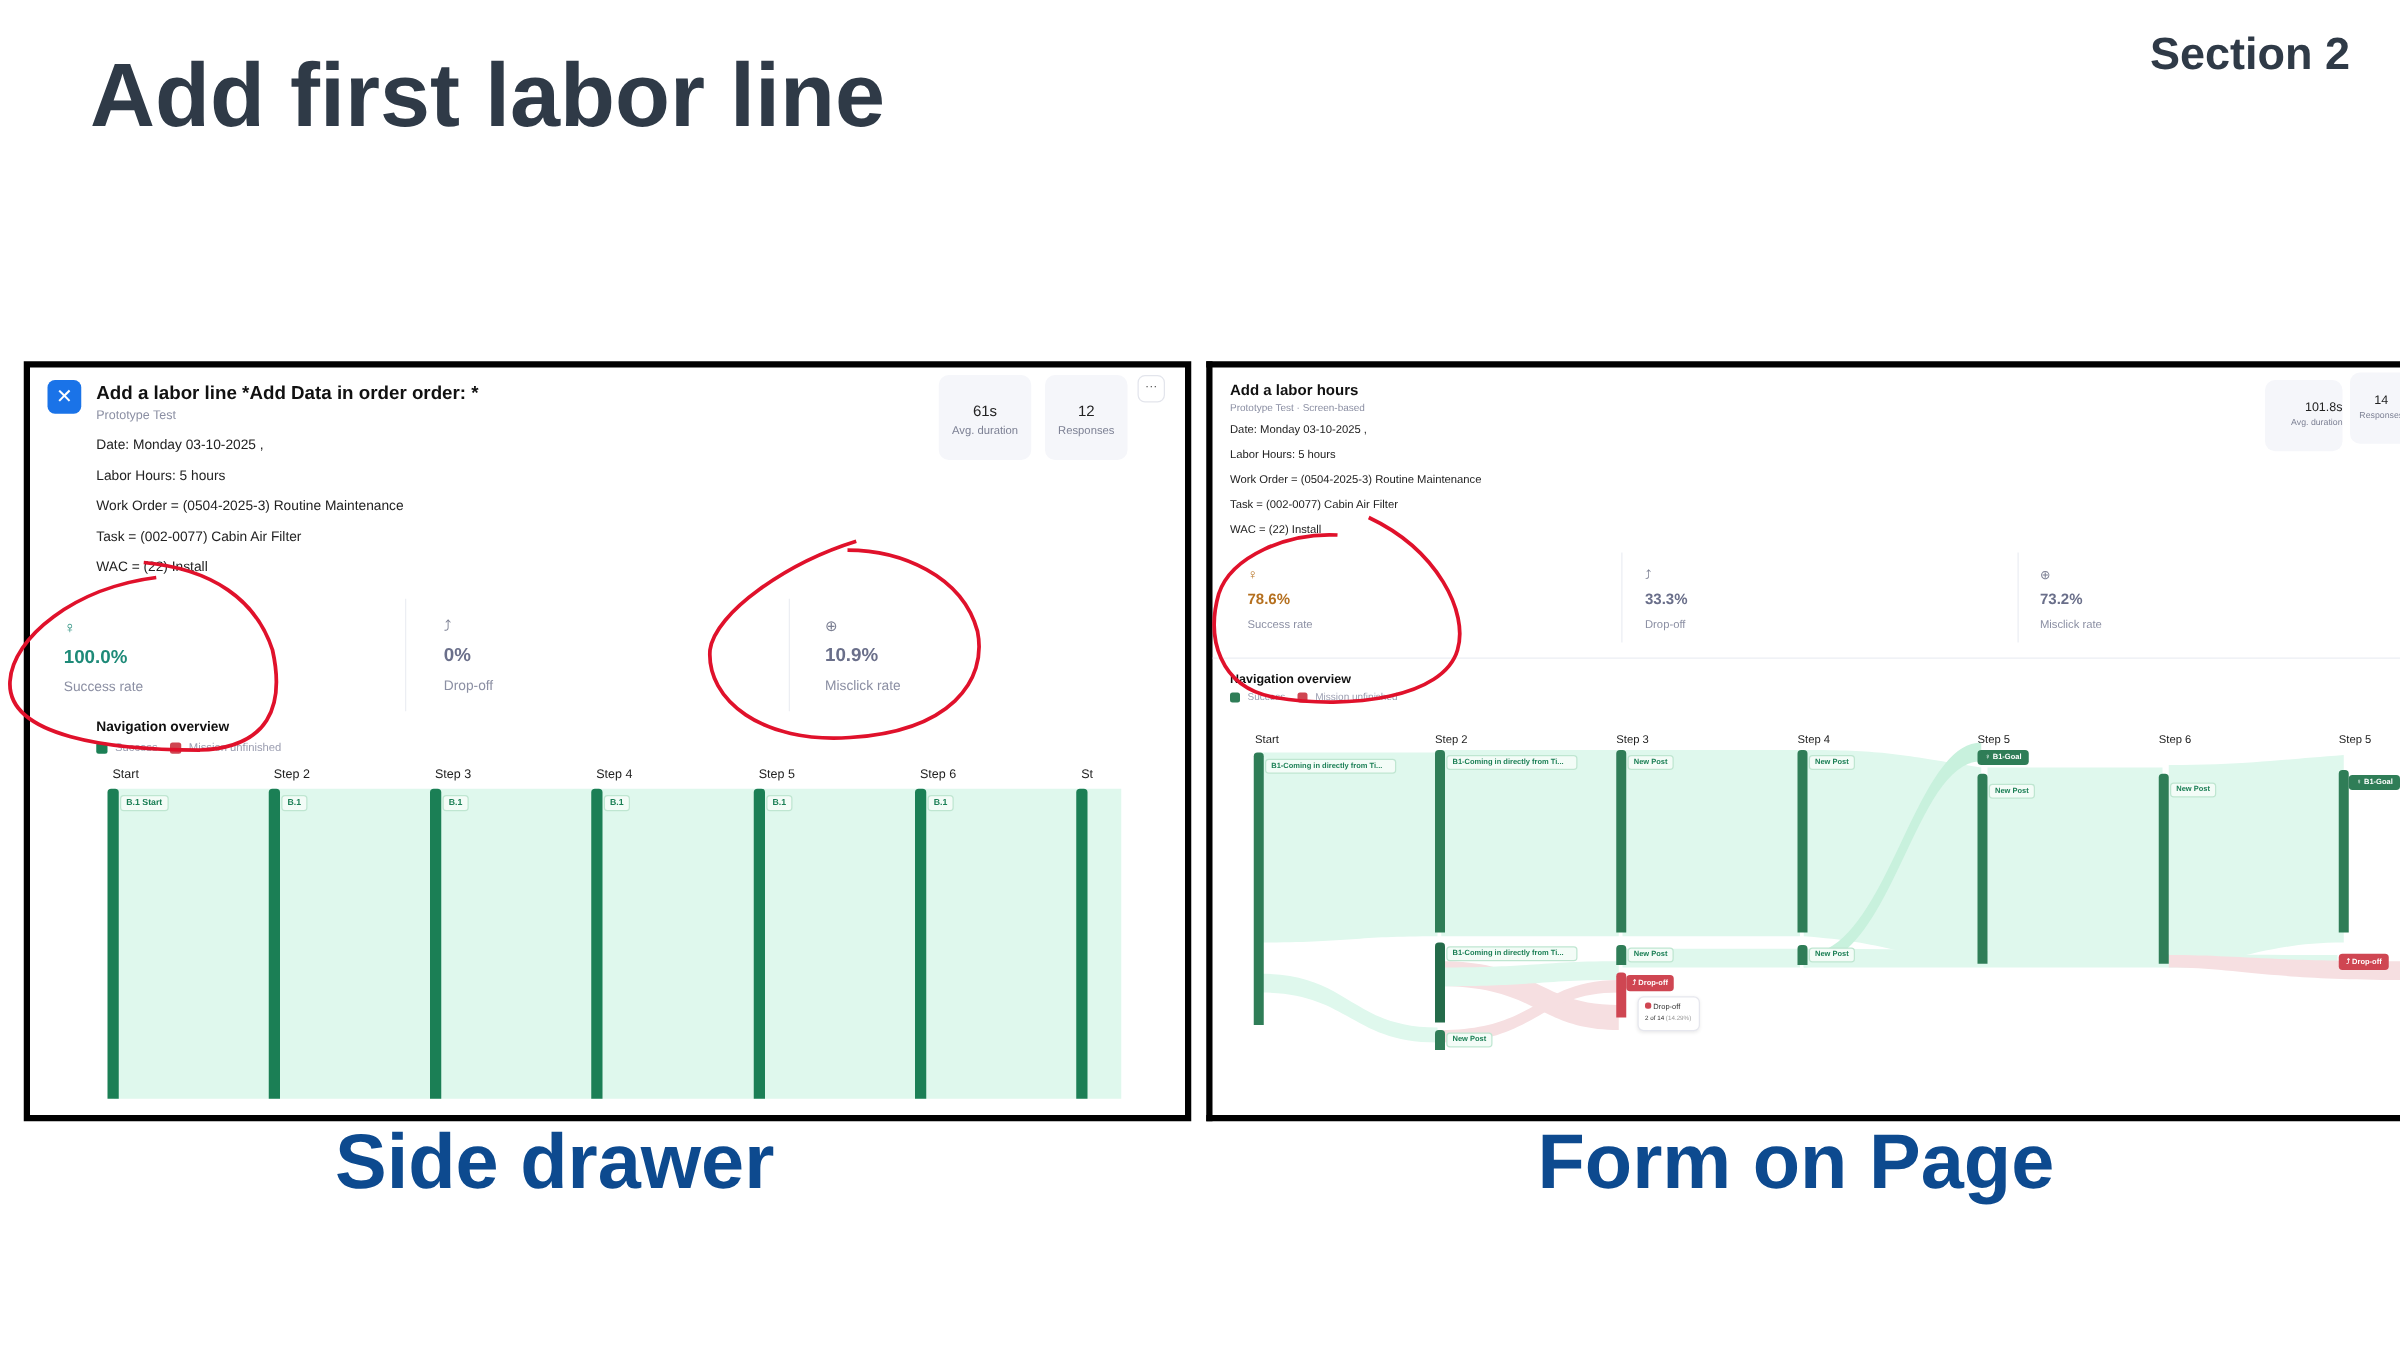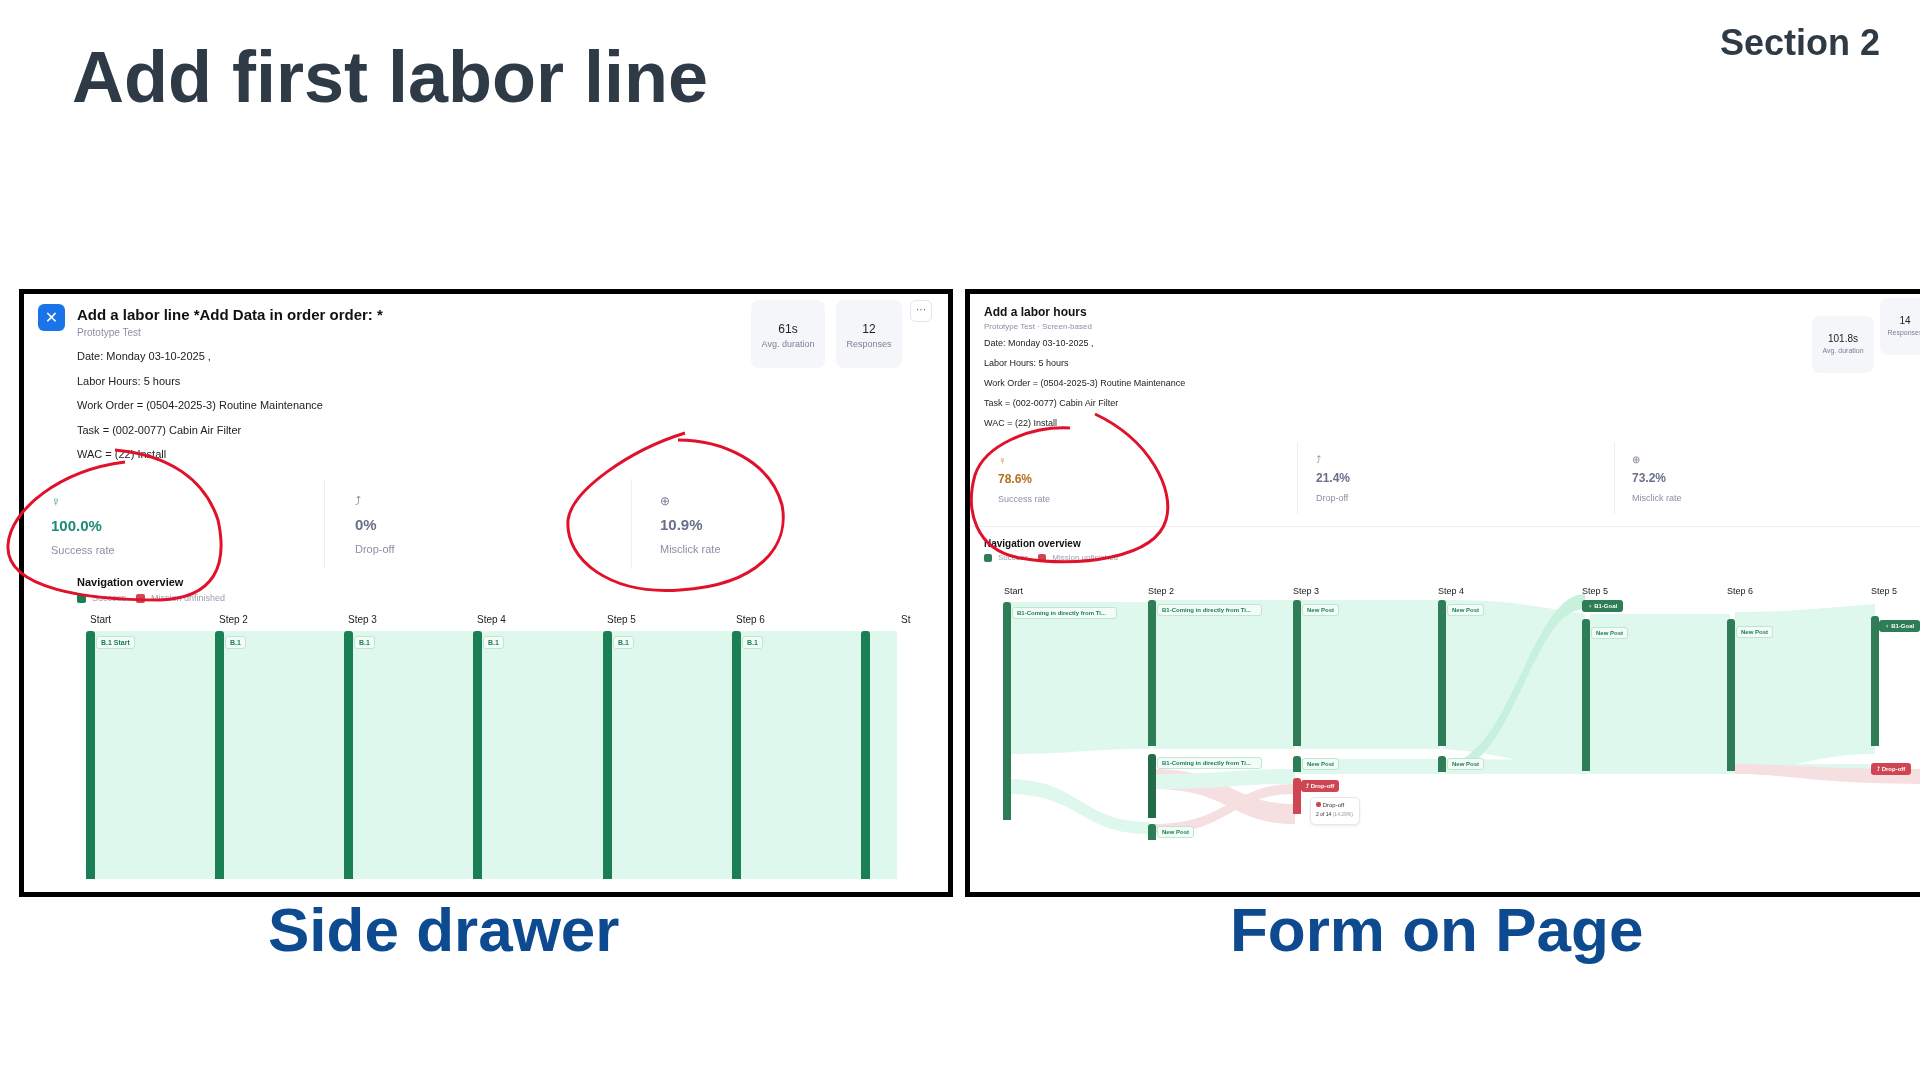--- a/index.html
+++ b/index.html
@@ -86,21 +86,21 @@
   </div>
 
   <div class="flow-bg" style="left:67px;top:337px;width:806px;height:248px;"></div>
   <div>
     <div class="step-lbl" style="left:66px;top:320px;font-size:10px;">Start</div>
     <div class="step-lbl" style="left:195px;top:320px;font-size:10px;">Step 2</div>
     <div class="step-lbl" style="left:324px;top:320px;font-size:10px;">Step 3</div>
     <div class="step-lbl" style="left:453px;top:320px;font-size:10px;">Step 4</div>
     <div class="step-lbl" style="left:583px;top:320px;font-size:10px;">Step 5</div>
     <div class="step-lbl" style="left:712px;top:320px;font-size:10px;">Step 6</div>
-    <div class="step-lbl" style="left:841px;top:320px;font-size:10px;margin-left:36px;">St</div>
+    <div class="step-lbl" style="left:841px;top:320px;font-size:10px;">St</div>
 
     <div class="node-bar" style="left:62px;top:337px;width:9px;height:248px;"></div>
     <div class="node-bar" style="left:191px;top:337px;width:9px;height:248px;"></div>
     <div class="node-bar" style="left:320px;top:337px;width:9px;height:248px;"></div>
     <div class="node-bar" style="left:449px;top:337px;width:9px;height:248px;"></div>
     <div class="node-bar" style="left:579px;top:337px;width:9px;height:248px;"></div>
     <div class="node-bar" style="left:708px;top:337px;width:9px;height:248px;"></div>
     <div class="node-bar" style="left:837px;top:337px;width:9px;height:248px;"></div>
 
     <div class="node-tag" style="left:72px;top:342px;font-size:7px;padding:2px 4px;">B.1 Start</div>
@@ -114,38 +114,38 @@
 
 <div class="panel" style="left:965px;top:289px;width:955px;height:608px;border-right:none;">
   <div class="p-title" style="left:14px;top:11px;font-size:12px;">Add a labor hours</div>
   <div class="p-sub" style="left:14px;top:28px;font-size:8px;">Prototype Test · Screen-based</div>
   <div class="p-line" style="left:14px;top:44px;font-size:9px;">Date: Monday 03-10-2025 ,</div>
   <div class="p-line" style="left:14px;top:64px;font-size:9px;">Labor Hours: 5 hours</div>
   <div class="p-line" style="left:14px;top:84px;font-size:9px;">Work Order = (0504-2025-3) Routine Maintenance</div>
   <div class="p-line" style="left:14px;top:104px;font-size:9px;">Task = (002-0077) Cabin Air Filter</div>
   <div class="p-line" style="left:14px;top:124px;font-size:9px;">WAC = (22) Install</div>
 
-  <div class="stat-card" style="left:842px;top:22px;width:62px;height:57px;">
+  <div class="stat-card" style="left:842px;top:10px;width:62px;height:57px;text-align:right;">
     <div class="v" style="margin-top:17px;font-size:10px;">101.8s</div>
     <div class="l" style="font-size:7px;margin-top:3px;">Avg. duration</div>
   </div>
   <div class="stat-card" style="left:910px;top:4px;width:50px;height:57px;">
     <div class="v" style="margin-top:17px;font-size:10px;">14</div>
     <div class="l" style="font-size:7px;margin-top:3px;">Responses</div>
   </div>
 
   <div class="metric" style="left:28px;top:160px;">
     <div class="ico" style="font-size:11px;color:#b5701f;">♀</div>
     <div class="val" style="font-size:12px;margin-top:6px;color:#b5701f;">78.6%</div>
     <div class="lbl" style="font-size:9px;margin-top:8px;">Success rate</div>
   </div>
   <div class="divider-v" style="left:327px;top:148px;height:72px;"></div>
   <div class="metric" style="left:346px;top:160px;">
     <div class="ico" style="font-size:10px;">⤴</div>
-    <div class="val" style="font-size:12px;margin-top:6px;">21.4%</div>
+    <div class="val" style="font-size:12px;margin-top:6px;">33.3%</div>
     <div class="lbl" style="font-size:9px;margin-top:8px;">Drop-off</div>
   </div>
   <div class="divider-v" style="left:644px;top:148px;height:72px;"></div>
   <div class="metric" style="left:662px;top:160px;">
     <div class="ico" style="font-size:10px;">⊕</div>
     <div class="val" style="font-size:12px;margin-top:6px;">73.2%</div>
     <div class="lbl" style="font-size:9px;margin-top:8px;">Misclick rate</div>
   </div>
   <div style="position:absolute;left:0;top:232px;width:960px;height:1px;background:#eceef3;"></div>
 

